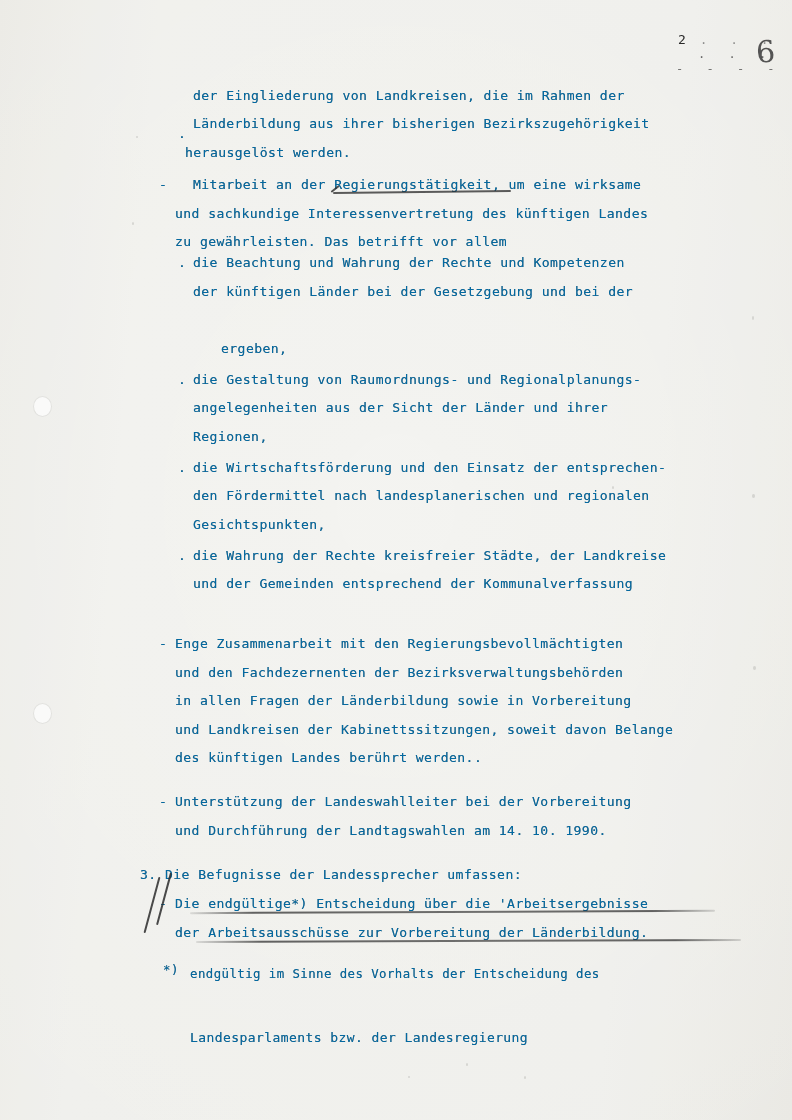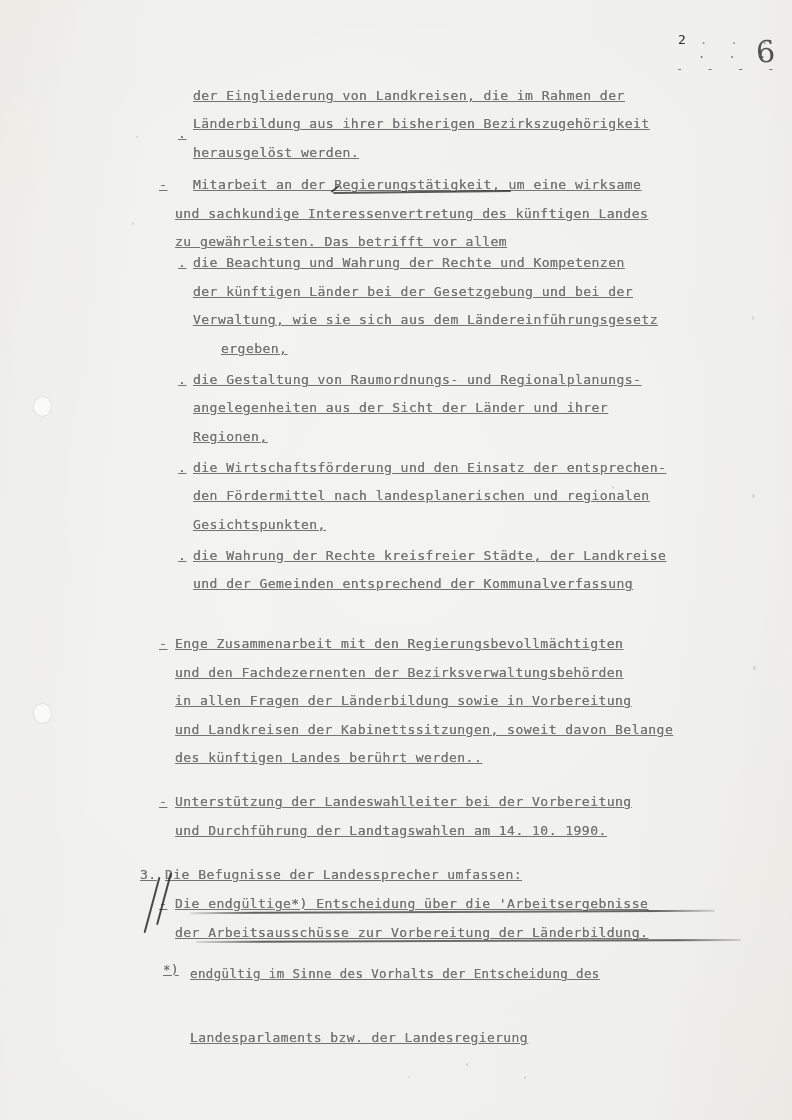--- a/index.html
+++ b/index.html
@@ -37,23 +37,22 @@
     opacity: 0.5;
   }
 
   
   .tw {
     position: absolute;
     white-space: pre;
     font-size: 13.1px;
     line-height: 28.6px;
     letter-spacing: 0.42px;
-    color: #737373;
+    color: #0369a1;
     text-shadow: 0 0 0.6px rgba(40,40,40,0.55);
-    text-decoration: underline;
   }
 
   .block { position: absolute; white-space: pre; }
 
   
   .pagenum-typed {
     position: absolute;
     font-size: 13px;
     color: #2a2a2a;
     white-space: pre;
@@ -139,34 +138,33 @@
   <div class="pagenum-hand" style="left:756px; top:34px;">6</div>
 
   <div class="hole" style="left:33px; top:396px;"></div>
   <div class="hole" style="left:33px; top:703px;"></div>
 
   <div class="block" style="left:178px; top:82px;">
     <div class="tw" style="left:0; top:0; position:relative;">.</div>
   </div>
   <div class="tw" style="left:193px; top:82px;">der Eingliederung von Landkreisen, die im Rahmen der</div>
   <div class="tw" style="left:193px; top:110px;">Länderbildung aus ihrer bisherigen Bezirkszugehörigkeit</div>
-  <div class="tw" style="left:193px; top:139px;text-align:right;">herausgelöst werden.</div>
+  <div class="tw" style="left:185px; top:139px;text-align:right;">herausgelöst werden.</div>
 
   <div class="tw" style="left:159px; top:171px;">-</div>
   <div class="tw" style="left:193px; top:171px;">Mitarbeit an der Regierungstätigkeit, um eine wirksame</div>
   <div class="tw" style="left:175px; top:200px;">und sachkundige Interessenvertretung des künftigen Landes</div>
   <div class="tw" style="left:175px; top:228px;">zu gewährleisten. Das betrifft vor allem</div>
 
   <div class="hand-underline" style="left:333px; top:191px; width:178px; transform:rotate(-0.7deg);"></div>
   <div class="hand-tick" style="left:330px; top:188px; width:10px; transform:rotate(-38deg);"></div>
 
   <div class="tw" style="left:178px; top:249px;">.</div>
   <div class="tw" style="left:193px; top:249px;">die Beachtung und Wahrung der Rechte und Kompetenzen</div>
   <div class="tw" style="left:193px; top:278px;">der künftigen Länder bei der Gesetzgebung und bei der</div>
-  <div class="tw" style="left:193px; top:306px;">Verwaltung, wie sie sich aus dem Ländereinführungsgesetz</div>
   <div class="tw" style="left:193px; top:335px;margin-left:28px;">ergeben,</div>
 
   <div class="tw" style="left:178px; top:366px;">.</div>
   <div class="tw" style="left:193px; top:366px;">die Gestaltung von Raumordnungs- und Regionalplanungs-</div>
   <div class="tw" style="left:193px; top:394px;">angelegenheiten aus der Sicht der Länder und ihrer</div>
   <div class="tw" style="left:193px; top:423px;">Regionen,</div>
 
   <div class="tw" style="left:178px; top:454px;">.</div>
   <div class="tw" style="left:193px; top:454px;">die Wirtschaftsförderung und den Einsatz der entsprechen-</div>
   <div class="tw" style="left:193px; top:482px;">den Fördermittel nach landesplanerischen und regionalen</div>

